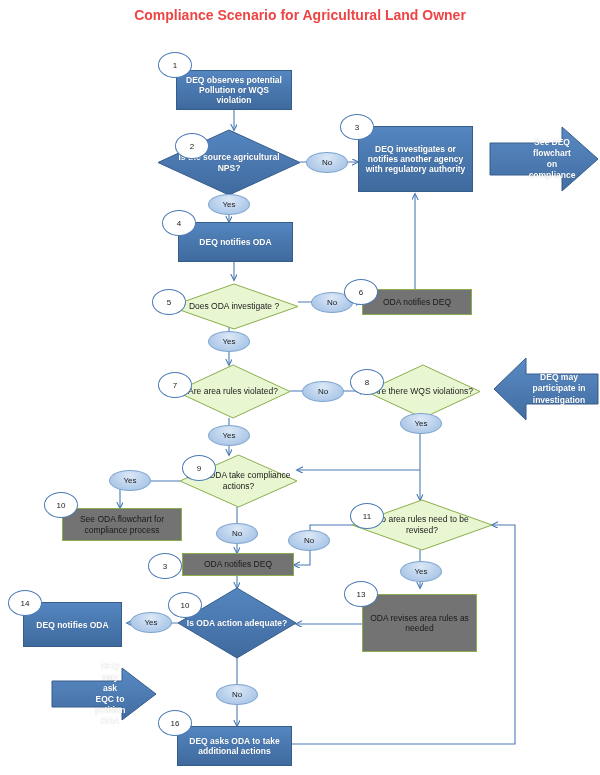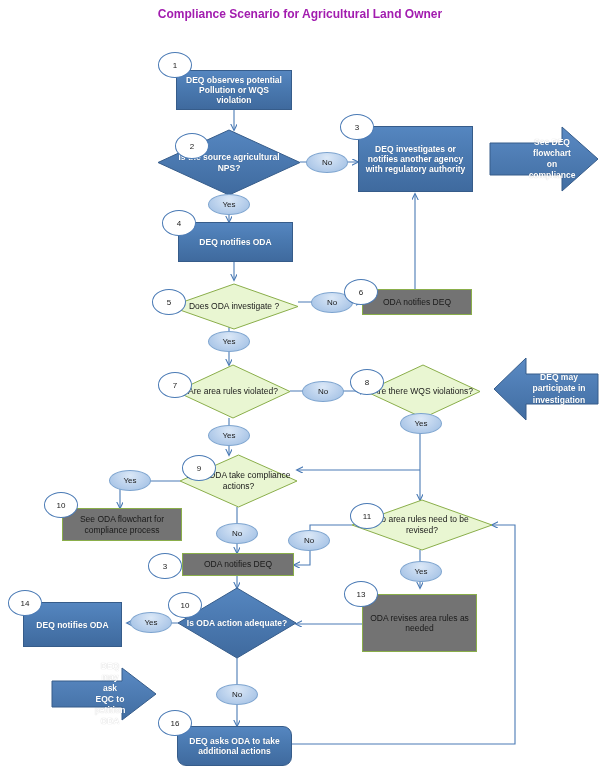--- a/index.html
+++ b/index.html
@@ -145,23 +145,23 @@
   }
   .banner.right .btext { padding-right: 26px; padding-left: 42px; }
   .banner.left  .btext { padding-left: 26px; }
   
   #title {
     position: absolute;
     left: 120px;
     top: 6px;
     width: 360px;
     text-align: center;
-    font-size: 12px;
+    font-size: 14px;
     font-weight: bold;
-    color: #a21caf;
+    color: #ef4444;
     line-height: 1.35;
   }
 </style>
 </head>
 <body>
 
 <div id="canvas">
 
   <div id="title">Compliance Scenario for Agricultural Land Owner</div>
 
@@ -330,21 +330,21 @@
         </linearGradient>
       </defs>
       <polygon points="59,0 118,35 59,70 0,35" fill="url(#gblue15)" stroke="#365c8a" stroke-width="1"></polygon>
     </svg>
     <div class="dlabel" style="padding:0 8px;">
         <span>Is ODA action adequate?</span>
       </div>
   </div>
   <div class="stepnum" style="left:168px; top:592px;">10</div>
 
-  <div class="node box-blue" style="left:177px; top:726px; width:115px; height:38px;border-radius:9px;">
+  <div class="node box-blue" style="left:177px; top:726px; width:115px; height:38px;">
     <span>DEQ  asks ODA to take additional actions</span>
   </div>
   <div class="stepnum" style="left:158px; top:710px;">16</div>
 
   <div class="banner right" style="left:490px; top:127px; width:108px; height:64px;">
     <svg width="108" height="64" viewBox="0 0 108 64">
       <defs>
         <linearGradient id="gb1" x1="0" y1="0" x2="0" y2="1">
           <stop offset="0%" stop-color="#5a8ac4"></stop>
             <stop offset="100%" stop-color="#416da1"></stop>

